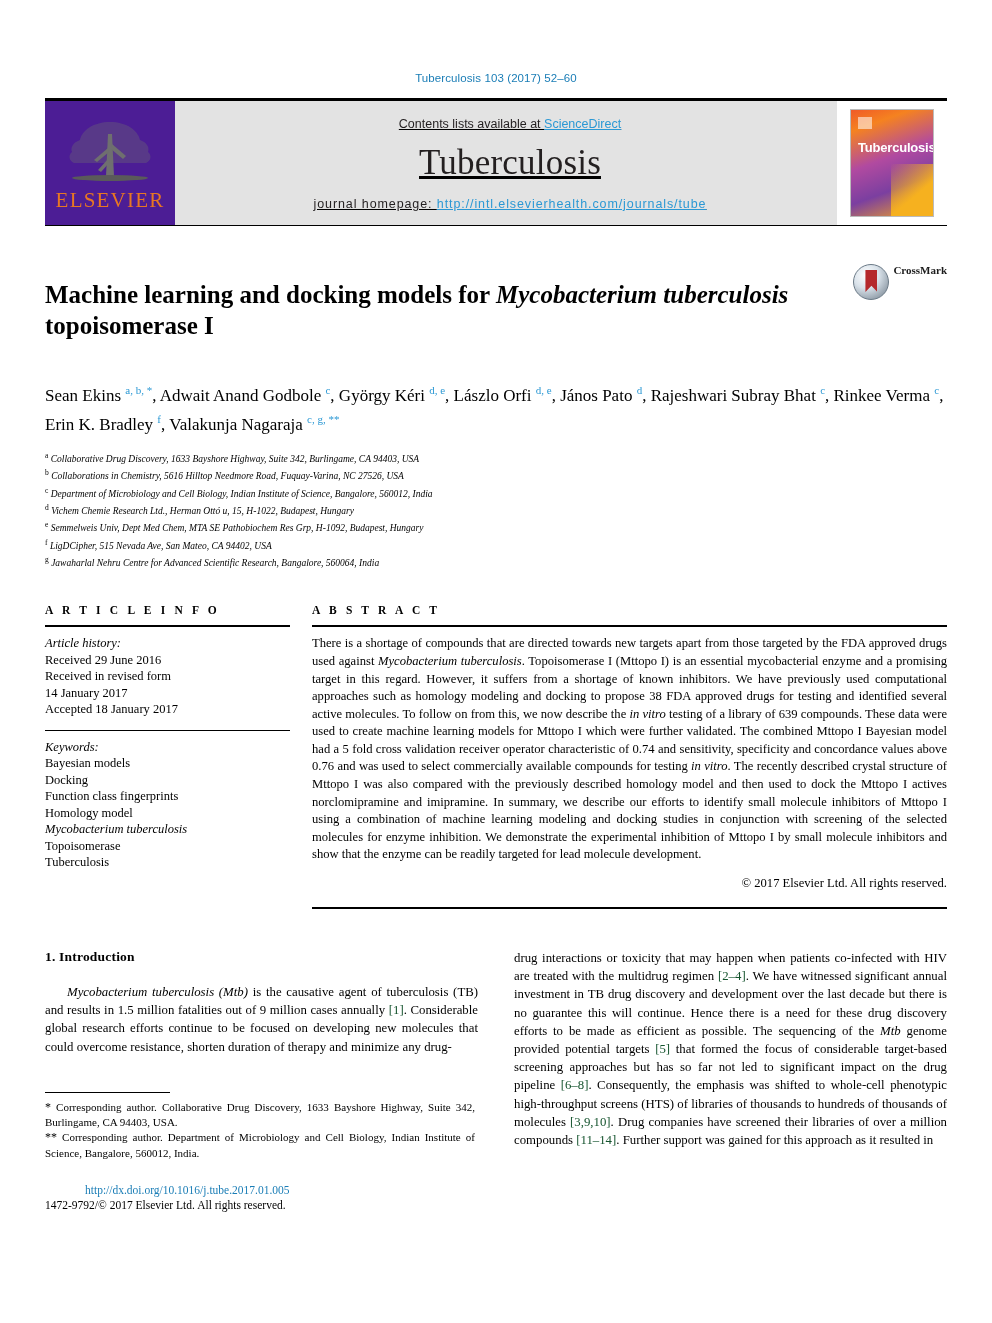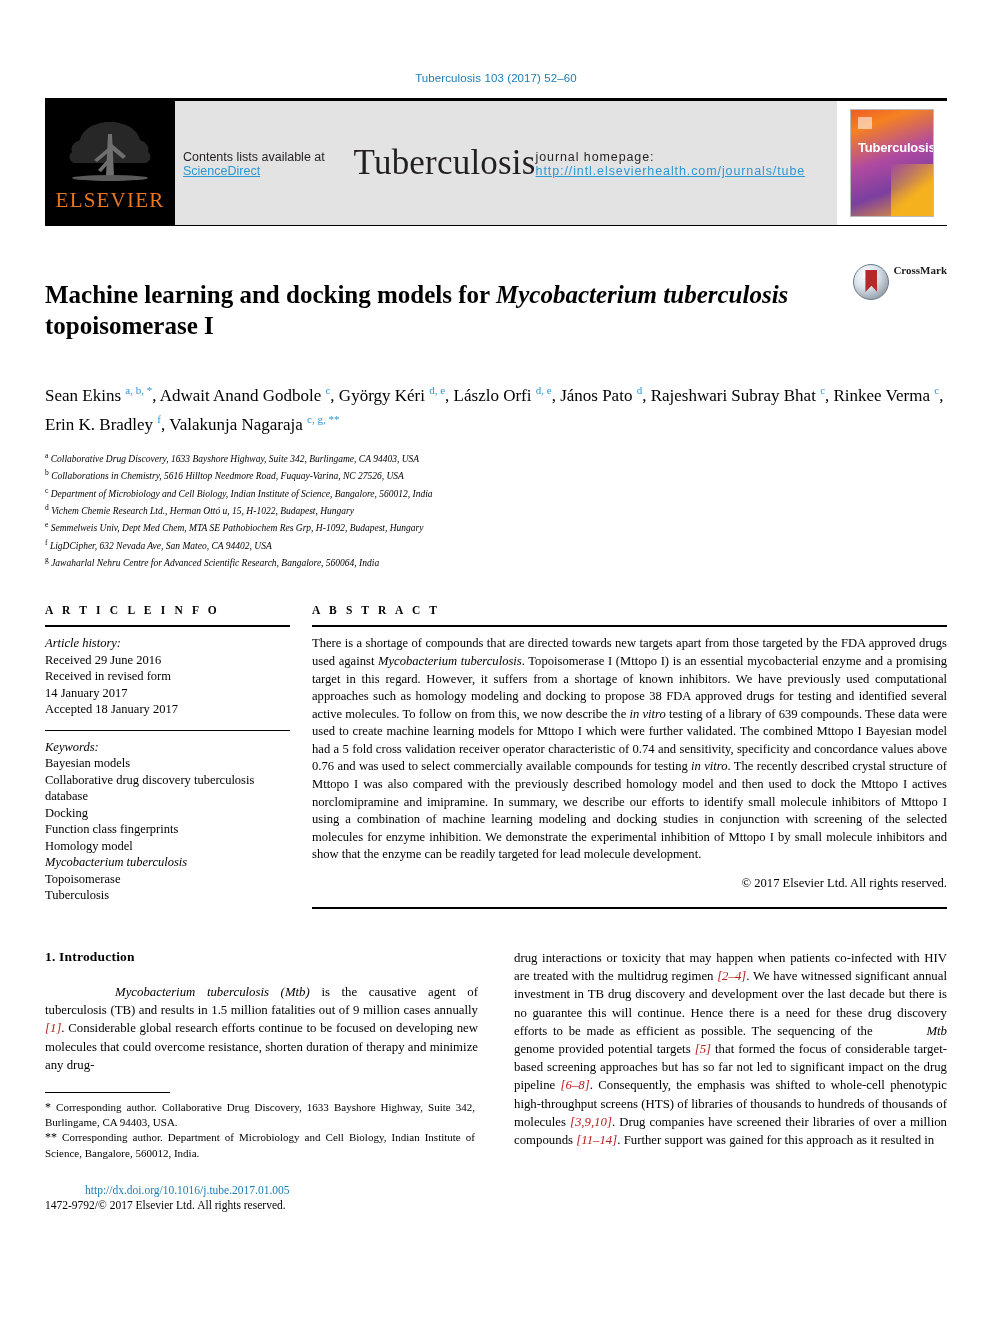--- a/index.html
+++ b/index.html
@@ -39,38 +39,39 @@
     align-items: stretch;
     height: 128px;
   }
   .masthead-left {
     width: 130px;
     flex: 0 0 130px;
     display: flex;
     flex-direction: column;
     align-items: center;
     justify-content: center;
-    background: #000000;
+    background: #4c1d95;
   }
   .elsevier-tree { width: 92px; height: 72px; display:block; }
   .elsevier-word {
     font-family: "Liberation Serif", serif;
     font-size: 21px;
     letter-spacing: 1.2px;
     color: #E87722;
     margin-top: 2px;
   }
   .masthead-center {
     flex: 1 1 auto;
     background: #e3e3e3;
     display: flex;
-    flex-direction: row;
+    flex-direction: column;
     align-items: center;
     justify-content: center;
     padding: 8px 0 6px 8px;
+    text-decoration: underline;
   }
   .contents-line {
     font-family: "Liberation Sans", sans-serif;
     font-size: 12.5px;
     color: #231f20;
   }
   .contents-line .sd { color: #2b98d4; }
   .journal-title {
     font-family: "Liberation Serif", serif;
     font-size: 35px;
@@ -219,22 +220,22 @@
     margin-bottom: 18px;
     letter-spacing: 0.2px;
   }
   .para {
     font-size: 12.8px;
     line-height: 18.2px;
     text-align: justify;
     text-indent: 22px;
     margin: 0;
   }
-  .para em { font-style: italic; margin-left: 48px; }
-  a.ref, .ref { color: #b91c1c; text-decoration: none; font-style: italic; }
+  .para em { font-style: italic; }
+  a.ref, .ref { color: #14532d; text-decoration: none; }
   .lnk { color: #1a7db6; text-decoration: none; }
 
   
   .footnotes {
     position: absolute;
     left: 45px;
     top: 1092px;
     width: 430px;
     font-size: 11px;
     line-height: 15.2px;
@@ -302,21 +303,21 @@
   </div>
 
   <div class="authors" id="authors"><span>Sean Ekins </span><sup>a, b, *</sup>, <span>Adwait Anand Godbole </span><sup>c</sup>, <span>György Kéri </span><sup>d, e</sup>, <span>Lászlo Orfi </span><sup>d, e</sup>, <span>János Pato </span><sup>d</sup>, <span>Rajeshwari Subray Bhat </span><sup>c</sup>, <span>Rinkee Verma </span><sup>c</sup>, <span>Erin K. Bradley </span><sup>f</sup>, <span>Valakunja Nagaraja </span><sup>c, g, **</sup></div>
 
   <div class="affils" id="affils">
       <div><sup>a</sup><span> Collaborative Drug Discovery, 1633 Bayshore Highway, Suite 342, Burlingame, CA 94403, USA</span></div>
       <div><sup>b</sup><span> Collaborations in Chemistry, 5616 Hilltop Needmore Road, Fuquay-Varina, NC 27526, USA</span></div>
       <div><sup>c</sup><span> Department of Microbiology and Cell Biology, Indian Institute of Science, Bangalore, 560012, India</span></div>
       <div><sup>d</sup><span> Vichem Chemie Research Ltd., Herman Ottó u, 15, H-1022, Budapest, Hungary</span></div>
       <div><sup>e</sup><span> Semmelweis Univ, Dept Med Chem, MTA SE Pathobiochem Res Grp, H-1092, Budapest, Hungary</span></div>
-      <div><sup>f</sup><span> LigDCipher, 632 Nevada Ave, San Mateo, CA 94402, USA</span></div>
+      <div><sup>f</sup><span> LigDCipher, 515 Nevada Ave, San Mateo, CA 94402, USA</span></div>
       <div><sup>g</sup><span> Jawaharlal Nehru Centre for Advanced Scientific Research, Bangalore, 560064, India</span></div>
     </div>
 
   <div class="info-abstract">
 
     <div class="col-info">
       <div class="sec-head">A R T I C L E   I N F O</div>
       <div class="rule"></div>
       <div class="info-body">
         <div class="lbl">Article history:</div>
@@ -325,21 +326,20 @@
             <div>Received in revised form</div>
             <div>14 January 2017</div>
             <div>Accepted 18 January 2017</div>
           </div>
       </div>
       <div class="rule-thin"></div>
       <div class="info-body">
         <div class="lbl">Keywords:</div>
         <div id="keyword-lines">
             <div>Bayesian models</div>
-            <div>Collaborative drug discovery tuberculosis database</div>
             <div>Docking</div>
             <div>Function class fingerprints</div>
             <div>Homology model</div>
             <div style="font-style: italic;">Mycobacterium tuberculosis</div>
             <div>Topoisomerase</div>
             <div>Tuberculosis</div>
           </div>
       </div>
     </div>
 

